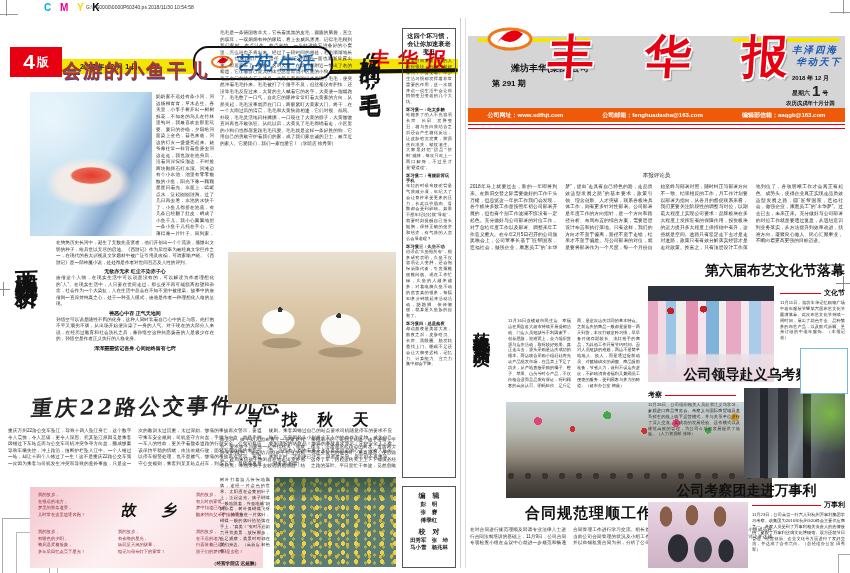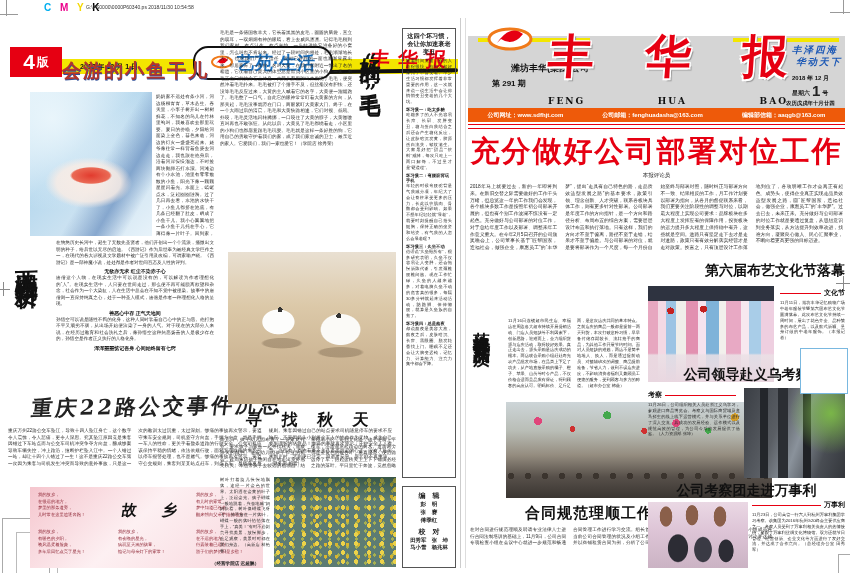--- a/index.html
+++ b/index.html
@@ -172,42 +172,36 @@
         <path d="M10 21 Q23 2 36 12 Q26 25 14 17" fill="#e60012"></path>
       </svg>
   </div>
   <div class="abs" style="left:474px;top:62px;font-size:9px;font-weight:bold;color:#111;padding-left:37px;">潍坊丰华(集团)公司</div>
   <div class="abs" style="left:492px;top:78px;font-size:8px;font-weight:bold;color:#111;">第 291 期</div>
   <div class="abs serif" style="left:548px;top:26px;width:240px;display:flex;justify-content:space-between;font-size:46px;font-weight:bold;color:#e60012;text-shadow:-1.5px -1.5px 0 #fff,1.5px -1.5px 0 #fff,-1.5px 1.5px 0 #fff,1.5px 1.5px 0 #fff,2.5px 2.5px 1px #999;transform:skewX(-4deg);">
     <span>丰</span>
     <span>华</span>
     <span>报</span>
   </div>
-  <div class="abs serif" style="left:548px;top:96px;width:240px;display:flex;justify-content:space-between;font-size:9px;font-weight:bold;letter-spacing:2px;color:#111;">
-    <span>FENG</span>
-    <span>HUA</span>
-    <span>BAO</span>
-  </div>
   <div class="abs serif" style="left:792px;top:44px;font-size:9.5px;font-weight:bold;font-style:italic;color:#1a57b5;letter-spacing:2px;text-align:center;">丰泽四海</div>
   <div class="abs serif" style="left:796px;top:56px;font-size:9.5px;font-weight:bold;font-style:italic;color:#1a57b5;letter-spacing:2px;">华动天下</div>
   <div class="abs" style="left:792px;top:74px;font-size:6px;font-weight:bold;color:#111;">2018 年 12 月</div>
   <div class="abs" style="left:792px;top:84px;display:flex;align-items:flex-end;gap:2px;">
     <span style="font-size:6px;font-weight:bold;">星期六</span>
     <span style="font-size:15px;font-weight:bold;line-height:0.9;">1</span>
     <span style="font-size:6px;font-weight:bold;">号</span>
   </div>
   <div class="abs" style="left:786px;top:100px;font-size:5.4px;font-weight:bold;color:#111;">农历戊戌年十月廿四</div>
   <div class="abs" style="left:468px;top:108px;width:377px;height:14px;background:#ee5a0a;display:flex;align-items:center;justify-content:space-around;color:#fff;font-size:6px;font-weight:bold;">
     <span>公司网址：www.sdfhjt.com</span>
     <span>公司邮箱：fenghuadasha@163.com</span>
     <span>编辑部信箱：aaqgb@163.com</span>
   </div>
   <div class="abs" style="left:468px;top:124px;width:377px;height:3px;border-top:1px solid #e60012;border-bottom:1px solid #e60012;"></div>
 
-  <div class="abs" style="left:468px;top:132px;width:377px;text-align:center;font-size:29px;font-weight:bold;color:#e60012;letter-spacing:2px;">充分做好公司部署对位工作</div>
   <div class="abs" style="left:468px;top:172px;width:377px;text-align:center;font-size:5.5px;color:#222;">本报评论员</div>
   <div class="abs body-text cols4" style="left:470px;top:184px;width:373px;height:126px;font-size:4.8px;">2018年马上就要过去，新的一年即将到来。在新旧交替之际需要做好的工作千头万绪，但总览这一年的工作我们会发现，各个板块多数工作是按照年初公司部署开展的，但也有个别工作波澜不惊没有一定起色。充分做好与公司部署的对位工作，对于总结年度工作以及部署、调整来年工作意义重大。在今年2月5日召开的公司颁奖晚会上，公司董事长基于“匠帮国家，造福社会，做强企业，康惠员工”的“丰华梦”，提出“走具有自己特色的路，走品质效益型发展之路”的基本要求，政策引领、理念创新、人才突破，联系各板块具体工作，则有更多针对性部署。公司部署是年度工作的方向指针，是一个方向和路径分析、布局布置的综合方案，需要层层设计布置和执行落地。只有这样，我们的方向才不至于偏离，路径不至于走错，结果才不至于偏差。与公司部署的对位，就是要将部署作为一个尺度，每一个月份自始至终与部署对照，随时纠正与部署方向不一致、结果相反的工作，月工作计划要以部署为指向，从各月的督促联系来看，我们更要关注阶段性的调整与对位，以期最大程度上实现公司要求：品牌板块在多大程度上发挥应有的保障作用，投资板块的运力提升多大程度上保持稳中有升，这些就是空间。道路只有坚定走下去才是走对道路，政策只有有效分解落实经营才是走对政策。换言之，只有顶层设计工作落地到位了，各项明晰工作才会真正有起色、成势头，使得企业真正实现走品质效益型发展之路，圆“匠帮国家，造福社会，做强企业，康惠员工”的“丰华梦”。过去已去，未来正来。充分做好与公司部署的对位工作就是要通过复盘，从思想意识到业务落实，从方法提升到效率改进，找准方向，凝聚良心做人、民心汇聚事业，不断向着更高更强的目标迈进。</div>
 
   <div class="abs vtitle" style="left:471px;top:318px;height:186px;font-size:17px;letter-spacing:2px;">落地执行提升店庆品质</div>
   <div class="abs body-text cols2 tiny" style="left:508px;top:318px;width:132px;height:80px;">11月16日连锁超市民生店、幸福店在周边各大超市持续开展促销活动、门店人员短缺等不利因素下，创新思路，迎难而上，全力组织货源与店庆活动，取得较好效果。真正走出去，源头采购是店庆成功的根本。两店联合采购小组赶赴寿光农产品批发市场，在品类上下足了功夫，从产地直接采购的橘子、橙子、苹果、山药等时令产品，不仅价格合适而且品质有保证，得到顾客的高度认可。明码标价、足斤足两，是这次店庆共同的基本特点。之前店庆的商品一般都是提前一两天到货，本次打破这种习惯，早早备付储存期较长、流转抢手的商品，为其他工作开展节约时间。面对人员短缺的难题，两店不是简单地堆人、换人，而是通过提前动员、对整辅班次的调整、商品提前准备，节省人力，做到不误店庆进度，不影响消费者福利又兼顾员工便捷的服务，受到顾客与多方的称道。（超市办公室 韩薇）</div>
   <div class="abs photo" style="left:506px;top:402px;width:266px;height:96px;background-color:#8a8278;
        background-image:
          radial-gradient(circle 4px at 12% 20%, #e0457a 0 100%, rgba(0,0,0,0) 100%),
          radial-gradient(circle 4px at 38% 14%, #43a84c 0 100%, rgba(0,0,0,0) 100%),
          radial-gradient(circle 4px at 64% 22%, #e0457a 0 100%, rgba(0,0,0,0) 100%),

